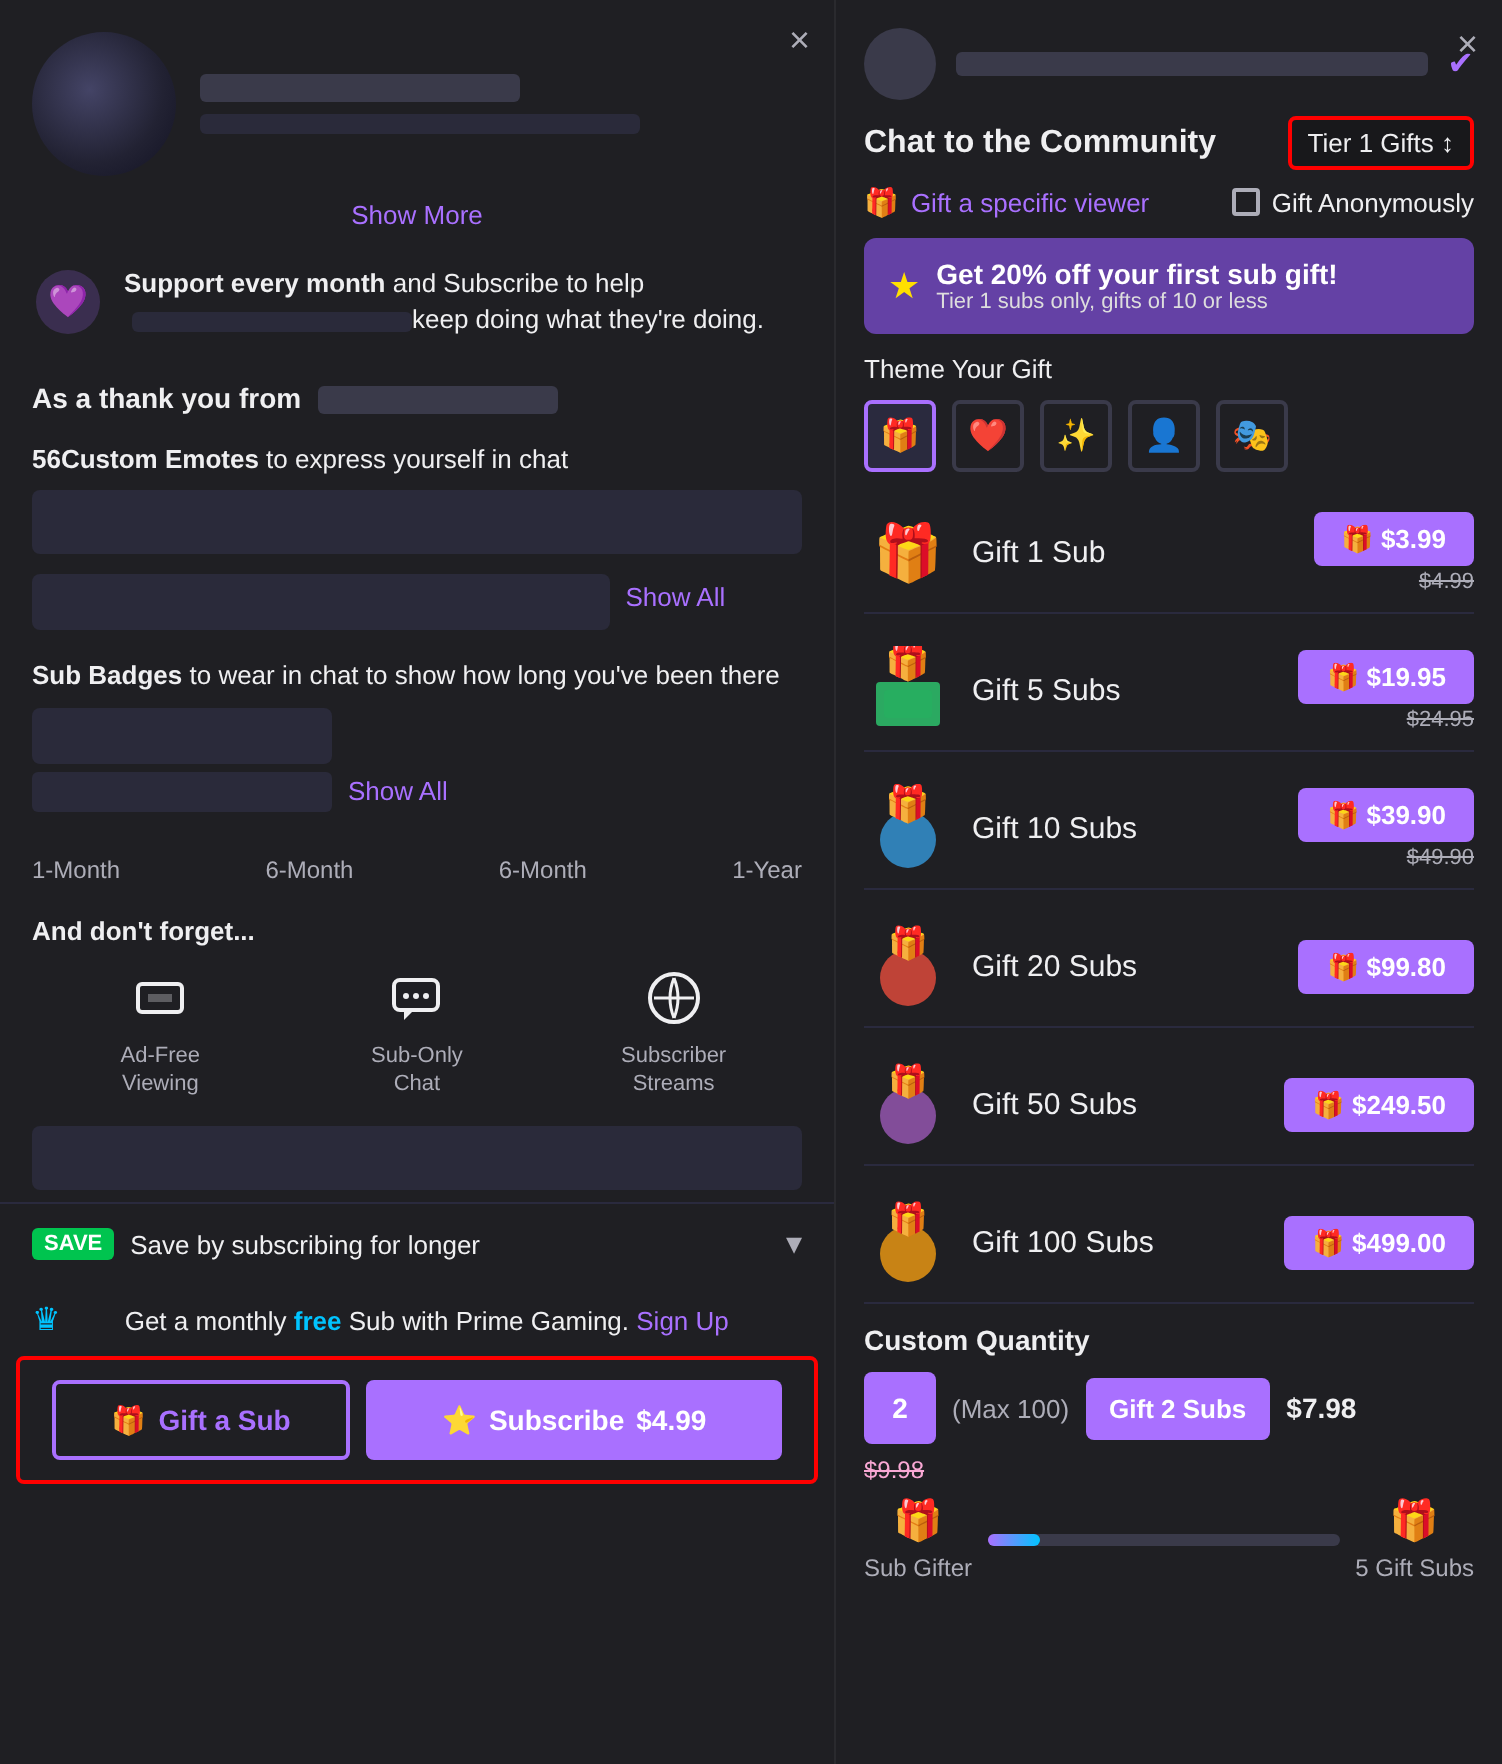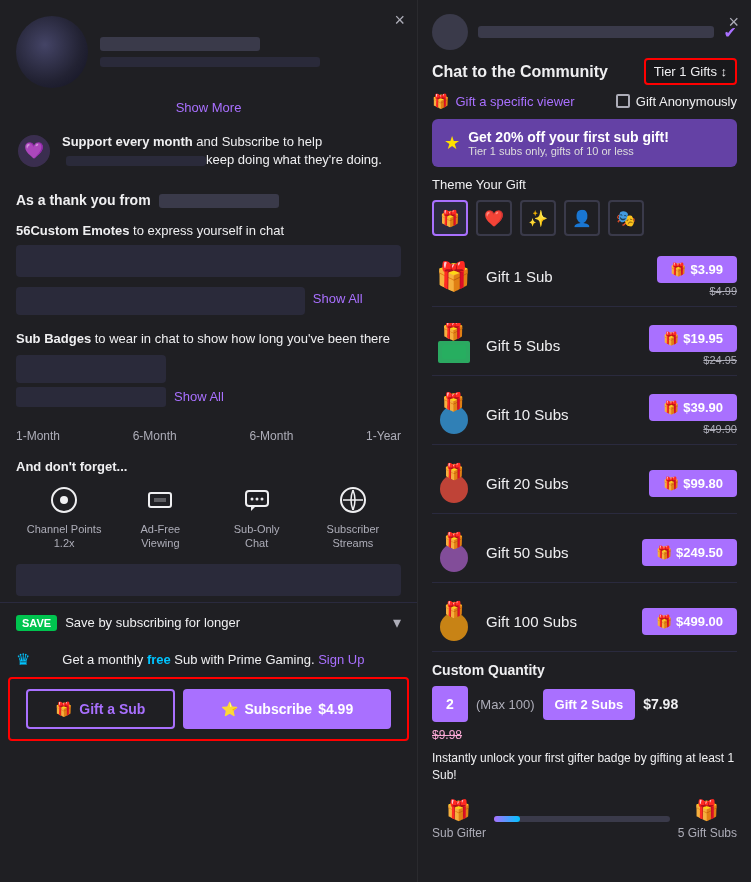--- a/index.html
+++ b/index.html
@@ -737,29 +737,20 @@
       <span class="duration-label">6-Month</span>
       <span class="duration-label">6-Month</span>
       <span class="duration-label">1-Year</span>
     </div>
   </div>
 
   <div class="dont-forget">And don't forget...</div>
 
   <div class="perks-grid">
 
-    <div class="perk-item">
-      <div class="perk-icon">
-        <svg width="28" height="28" viewBox="0 0 28 28">
-          <circle cx="14" cy="14" r="12" stroke="#efeff1" stroke-width="2" fill="none"></circle>
-          <circle cx="14" cy="14" r="4" fill="#efeff1"></circle>
-        </svg>
-      </div>
-      <span class="perk-label">Channel Points<br>1.2x</span>
-    </div>
 
     <div class="perk-item">
       <div class="perk-icon">
         <svg width="28" height="28" viewBox="0 0 28 28">
           <rect x="3" y="7" width="22" height="14" rx="2" stroke="#efeff1" stroke-width="2" fill="none"></rect>
           <rect x="8" y="12" width="12" height="4" fill="#efeff1" opacity="0.3"></rect>
         </svg>
       </div>
       <span class="perk-label">Ad-Free<br>Viewing</span>
     </div>
@@ -949,21 +940,20 @@
     <div class="custom-qty-row">
       <input class="qty-input" type="text" value="2" style="">
       <span class="qty-max">(Max 100)</span>
       <button class="qty-gift-btn">Gift 2 Subs</button>
       <span class="qty-price">$7.98</span>
     </div>
   </div>
 
   <div class="qty-original">$9.98</div>
 
-  <div class="gifter-badge-section">Instantly unlock your first gifter badge by gifting at least 1 Sub!</div>
 
   <div class="gifter-progress">
     <div class="gifter-label">
       <span class="gifter-icon">🎁</span>
       <span>Sub Gifter</span>
     </div>
     <div class="progress-bar-wrap">
       <div class="progress-bar-fill" style="width: 15%;"></div>
     </div>
     <div class="gifter-label">

